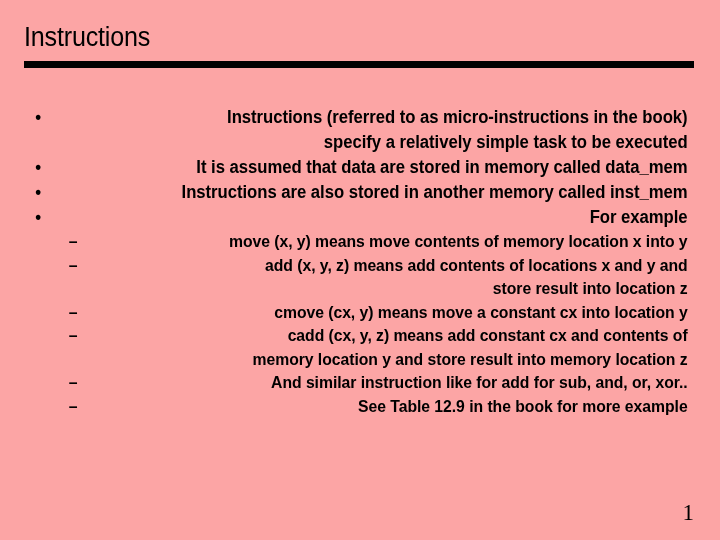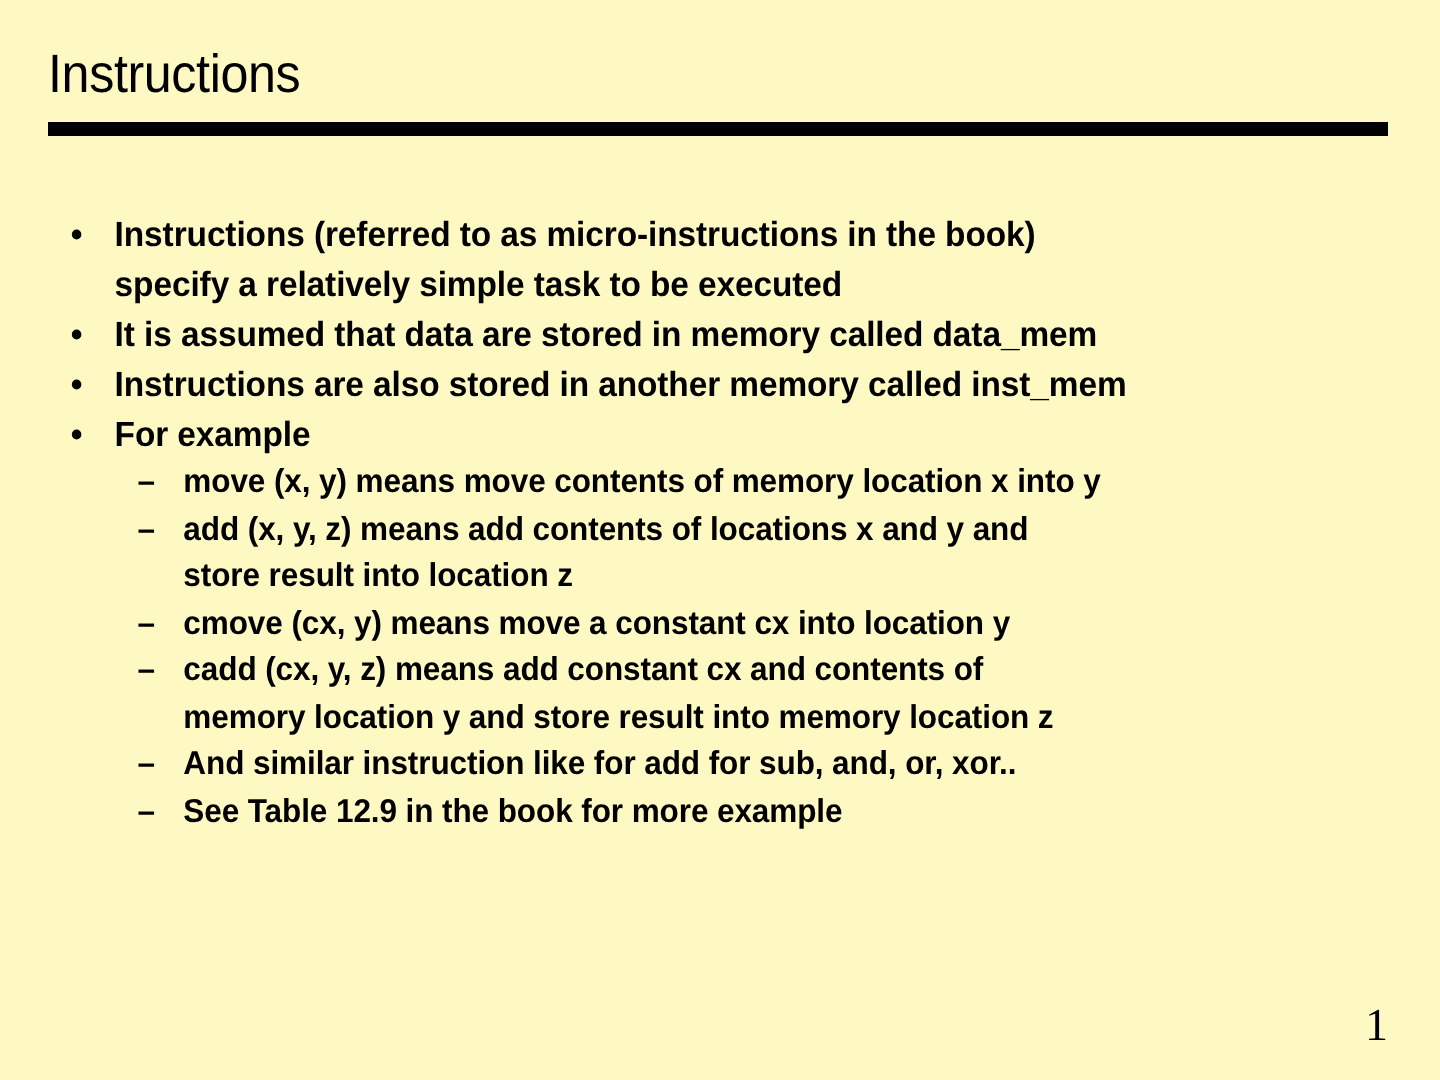--- a/index.html
+++ b/index.html
@@ -14,21 +14,22 @@
     color: #000000;
     overflow: hidden;
     position: relative;
   }
 
   .slide {
     position: absolute;
     inset: 0;
     width: 720px;
     height: 540px;
-    background: #fef9c3;
+    background: #fca5a5;
+    text-align: right;
   }
 
   
   .slide-title {
     position: absolute;
     left: 24px;
     top: 22px;
     font-size: 27px;
     font-weight: 400;
     line-height: 30px;

